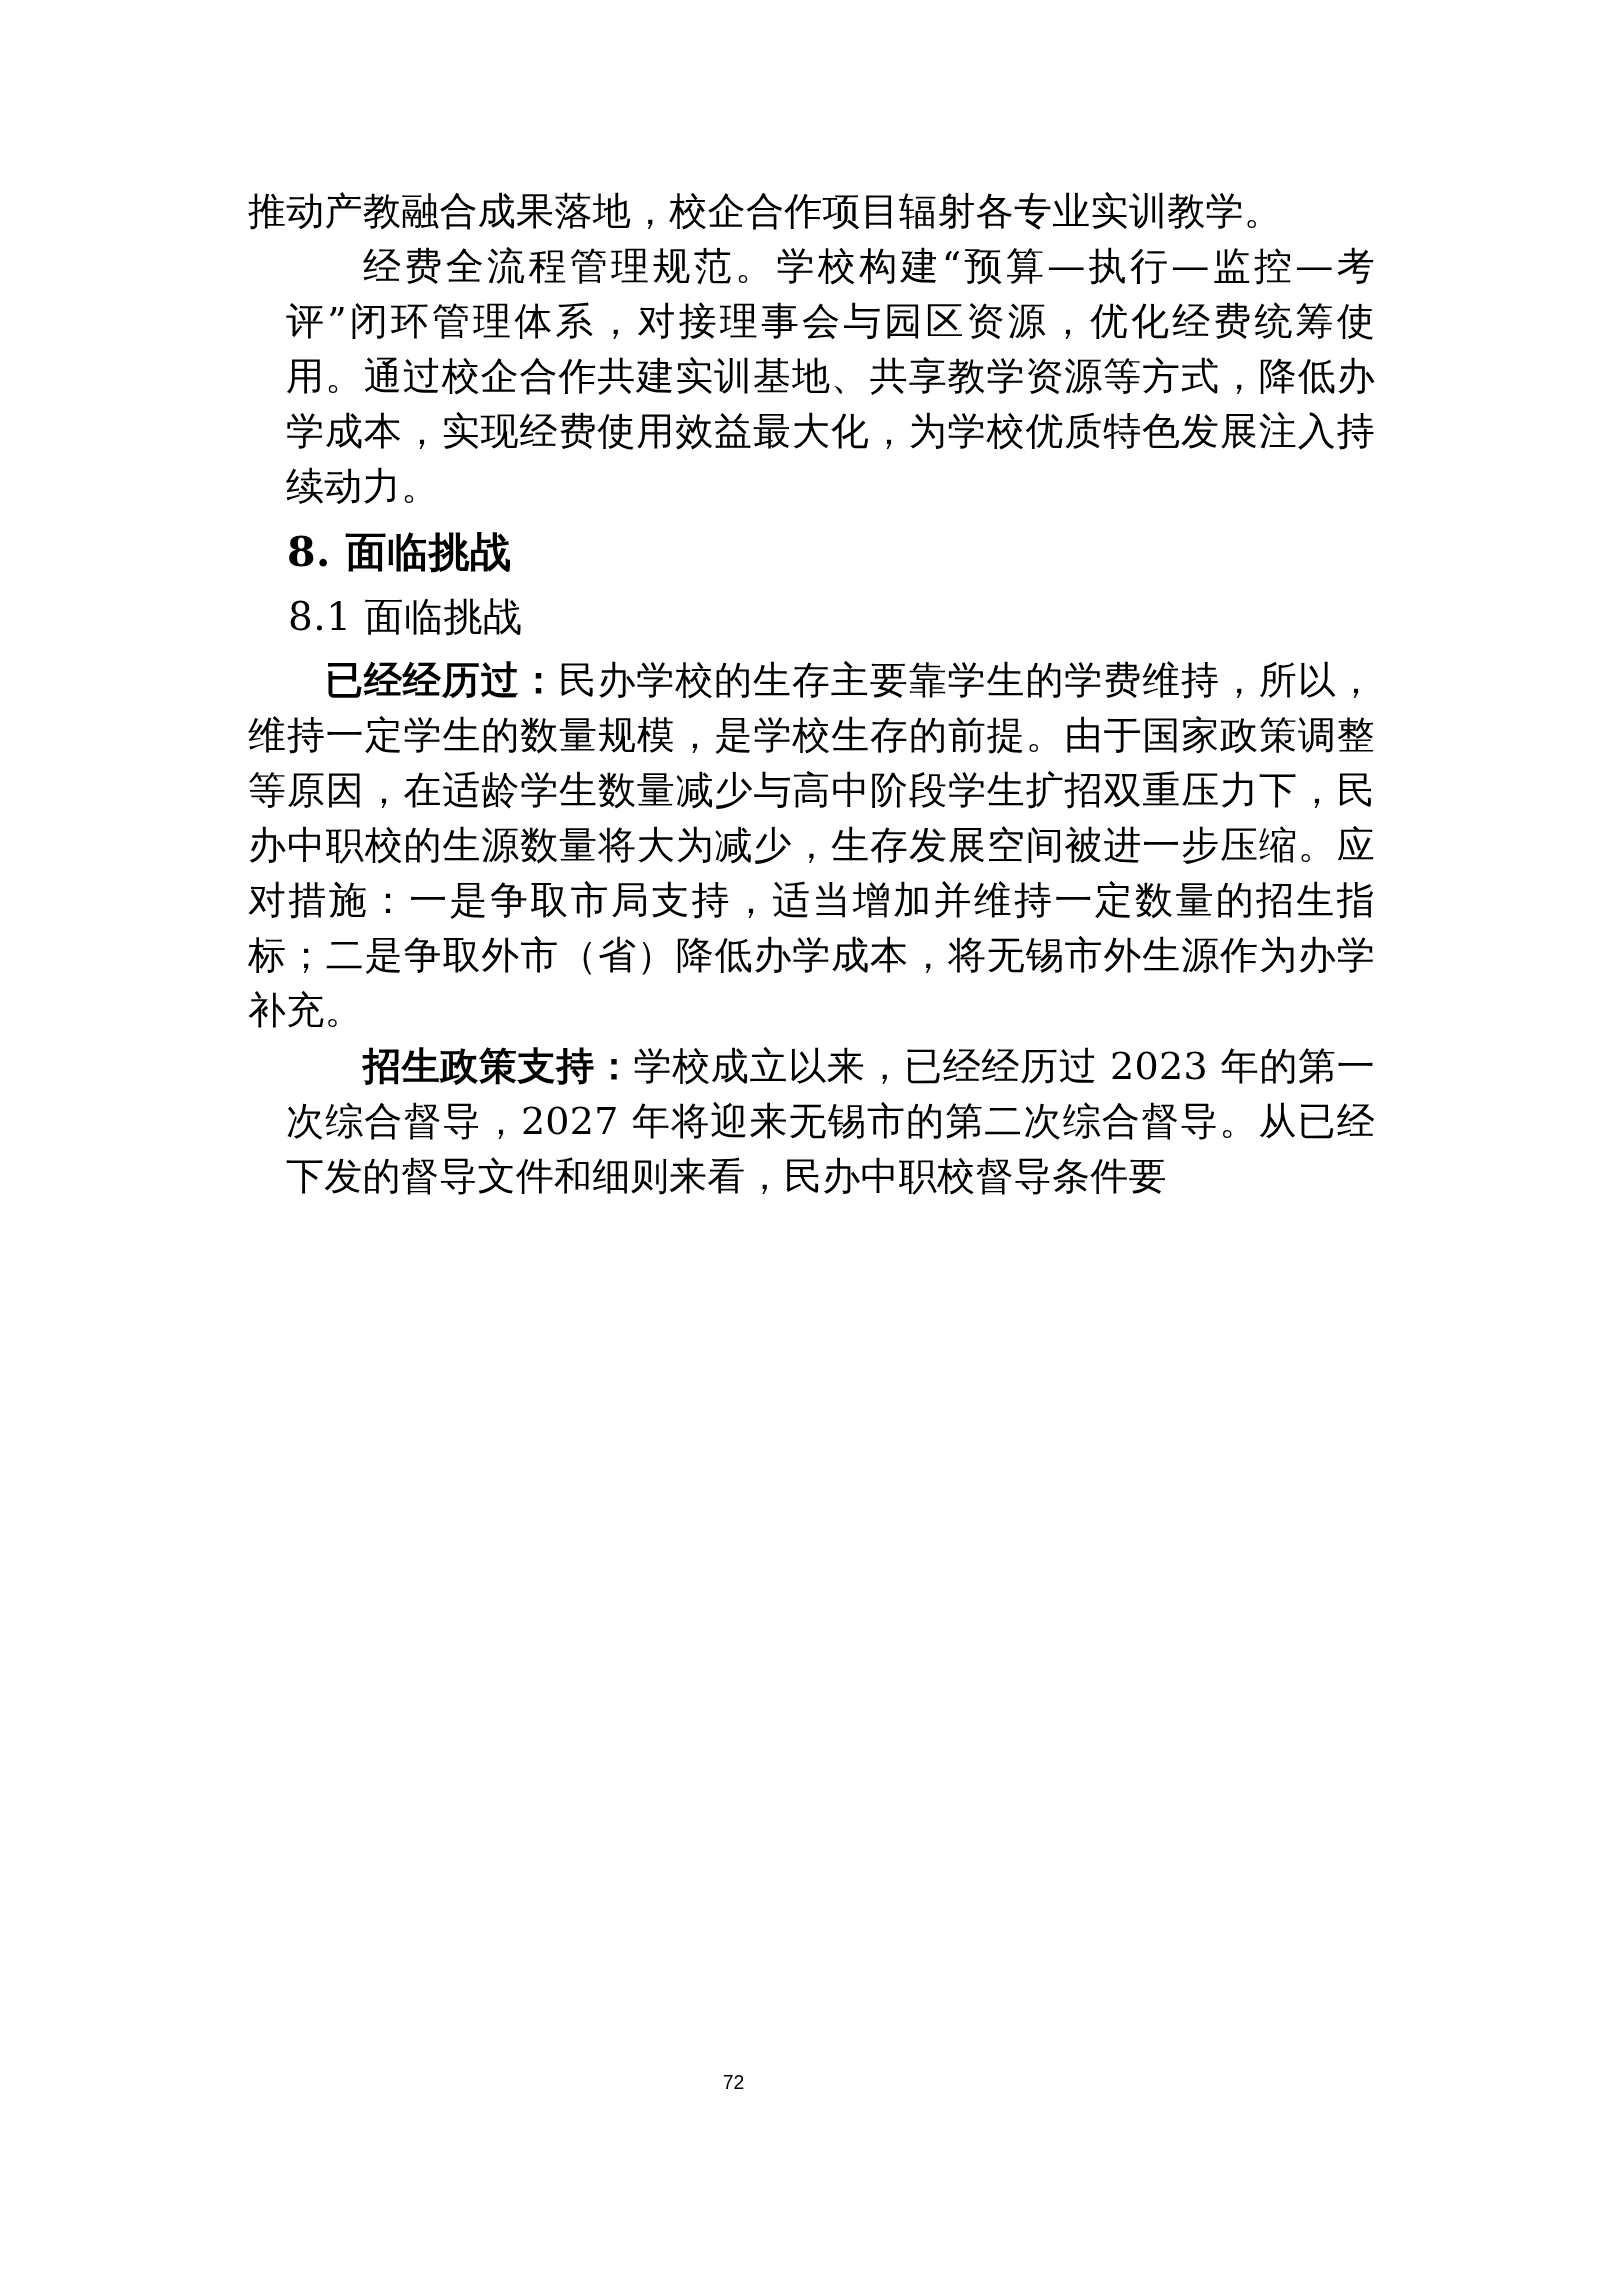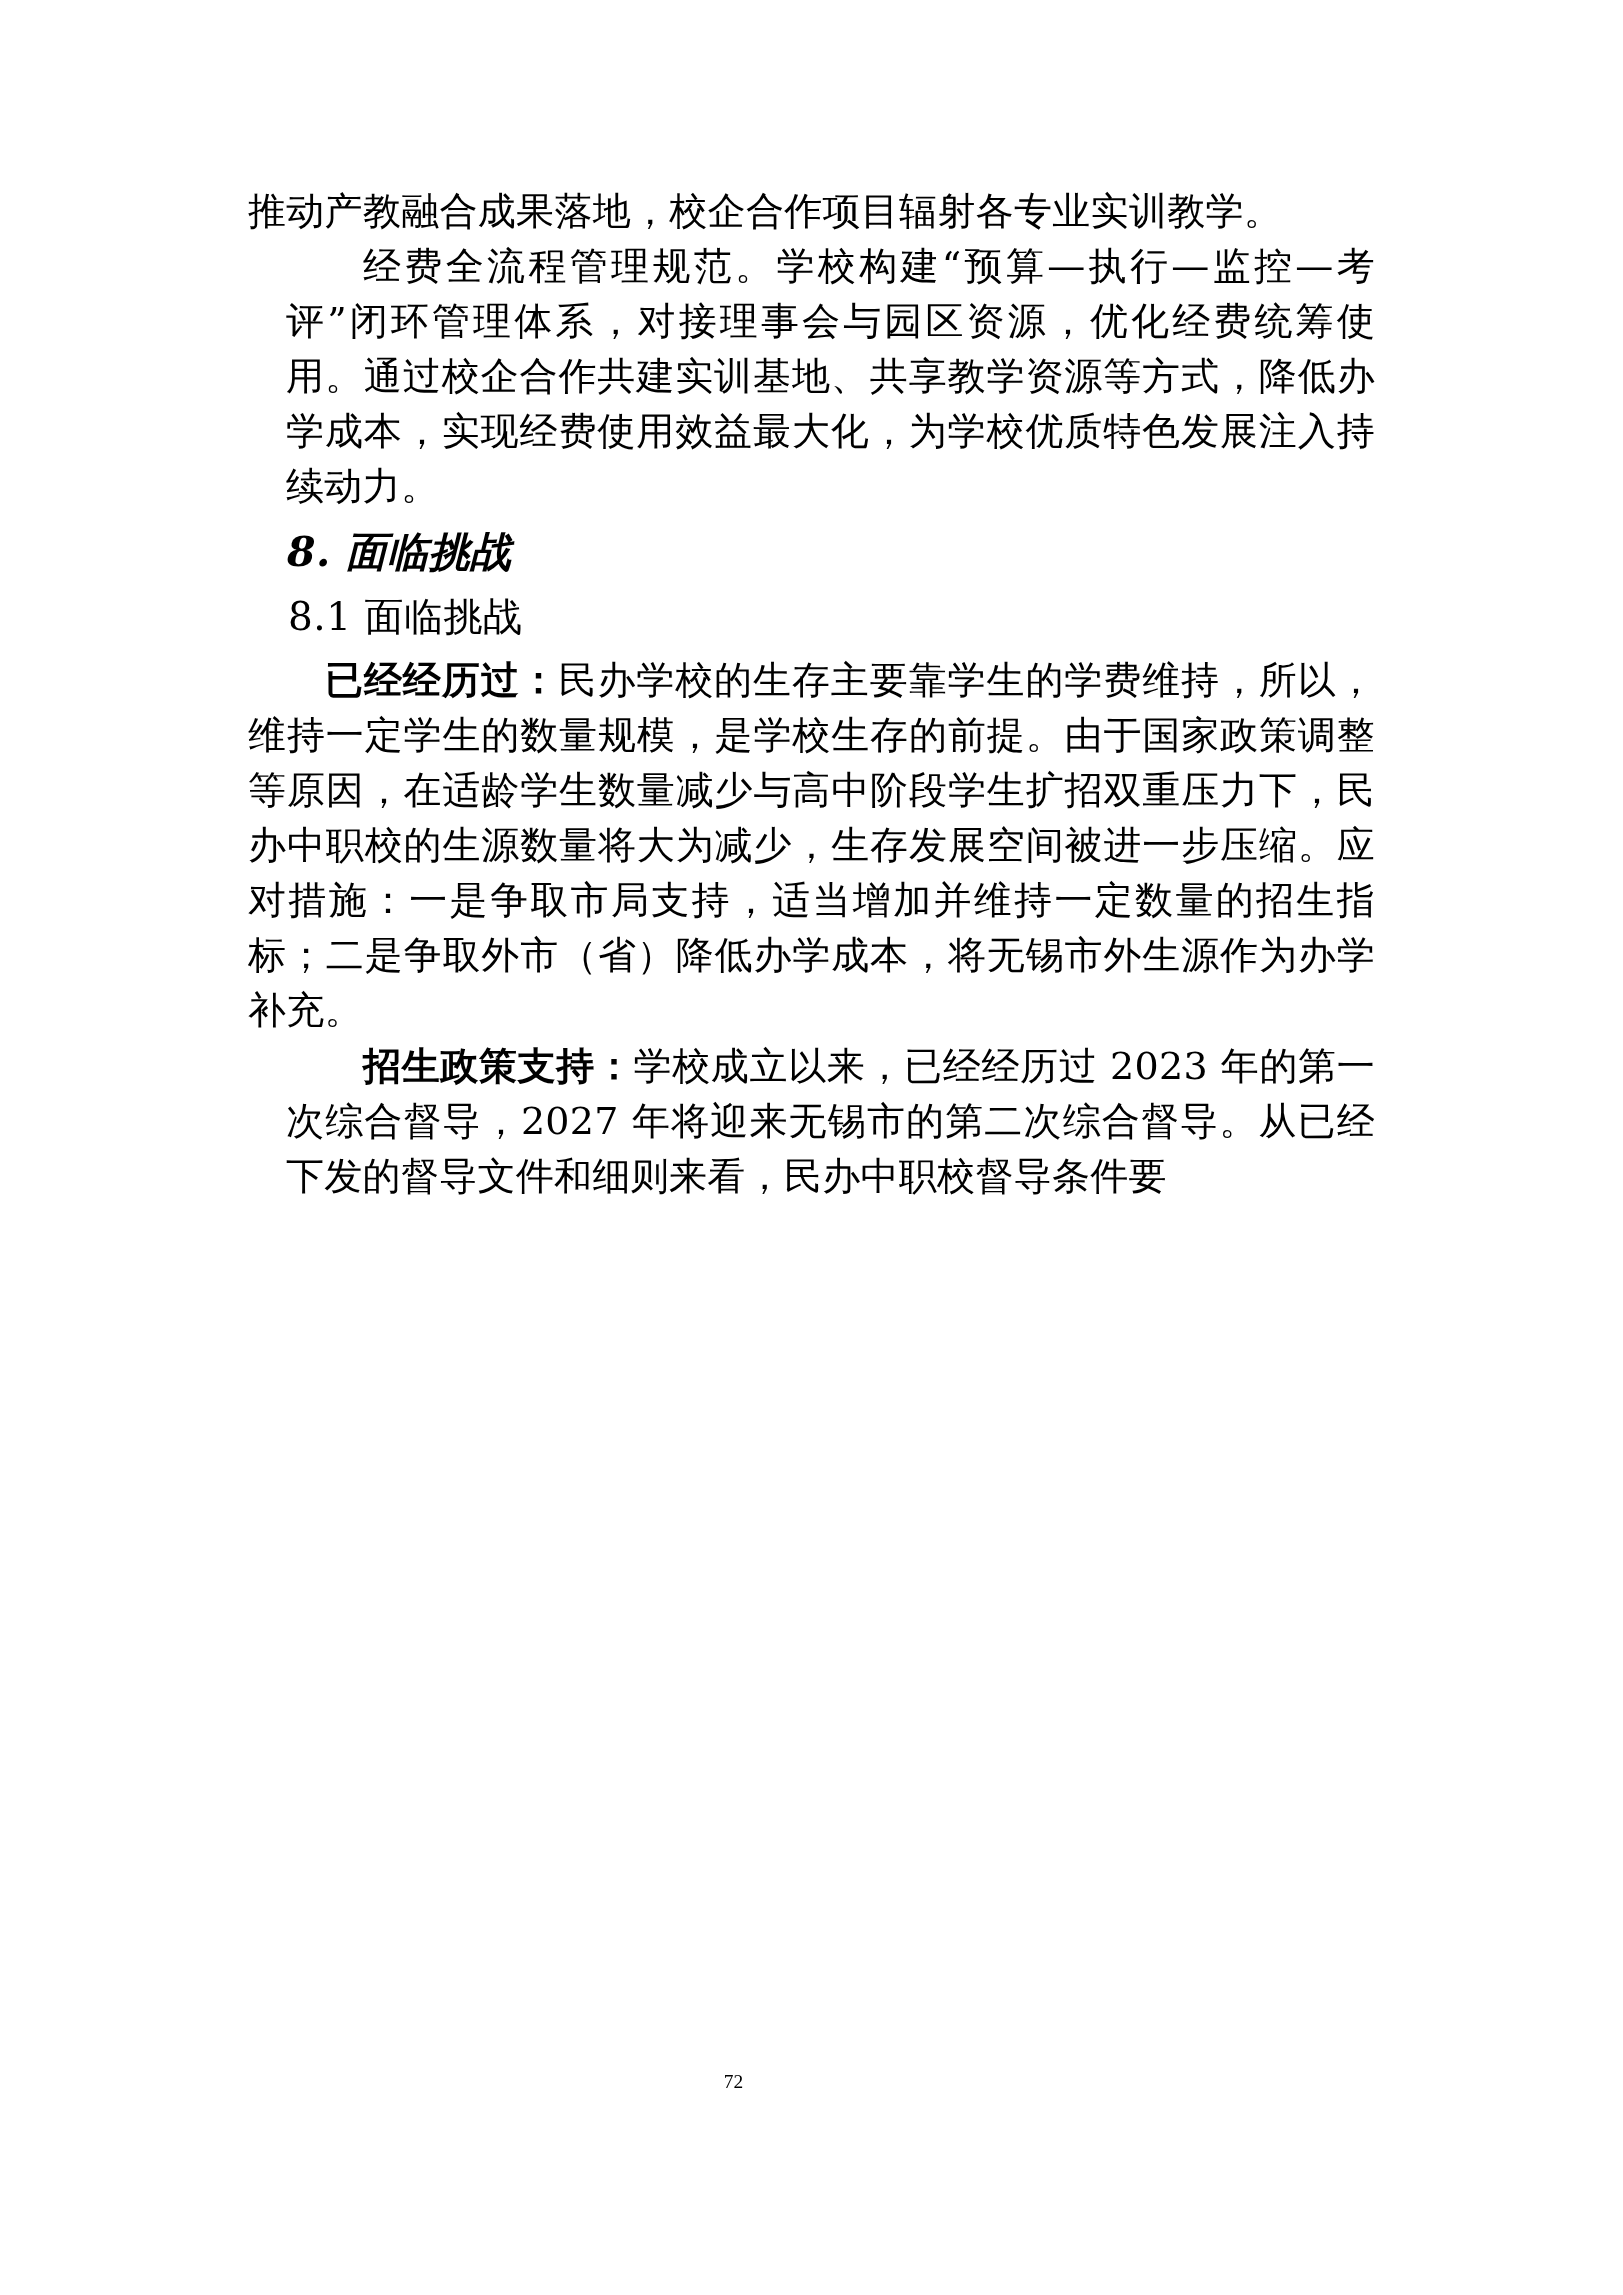--- a/index.html
+++ b/index.html
@@ -45,39 +45,38 @@
     font-weight: bold;
   }
   
   .h-main {
     font-size: 41px;
     line-height: 55px;
     font-weight: bold;
     margin: 11.2px 0 9.2px 0;
     text-indent: 39px;
     letter-spacing: 0.5px;
-    font-style: italic;
   }
   .h-sub {
     font-size: 39px;
     line-height: 55px;
     font-weight: normal;
     margin: 7.2px 0 7.2px 0;
     text-indent: 40px;
     letter-spacing: 0.5px;
   }
   
   .page-number {
     position: absolute;
     left: 0;
     right: 0;
     top: 2071px;
     text-align: center;
     font-size: 19.4px;
-    font-family: Liberation Serif, serif;
+    font-family: Liberation Sans, sans-serif;
     color: #000000;
   }
 </style>
 </head>
 <body>
 
 <div class="page">
 
   <div class="content">
 

